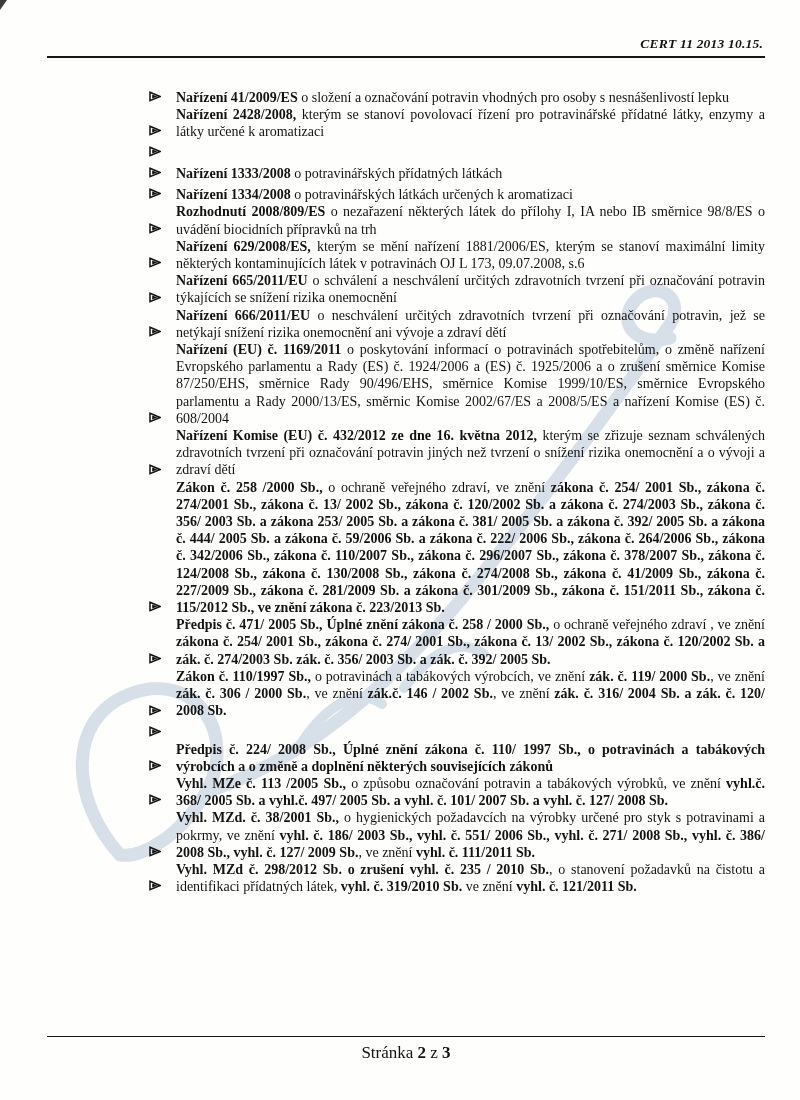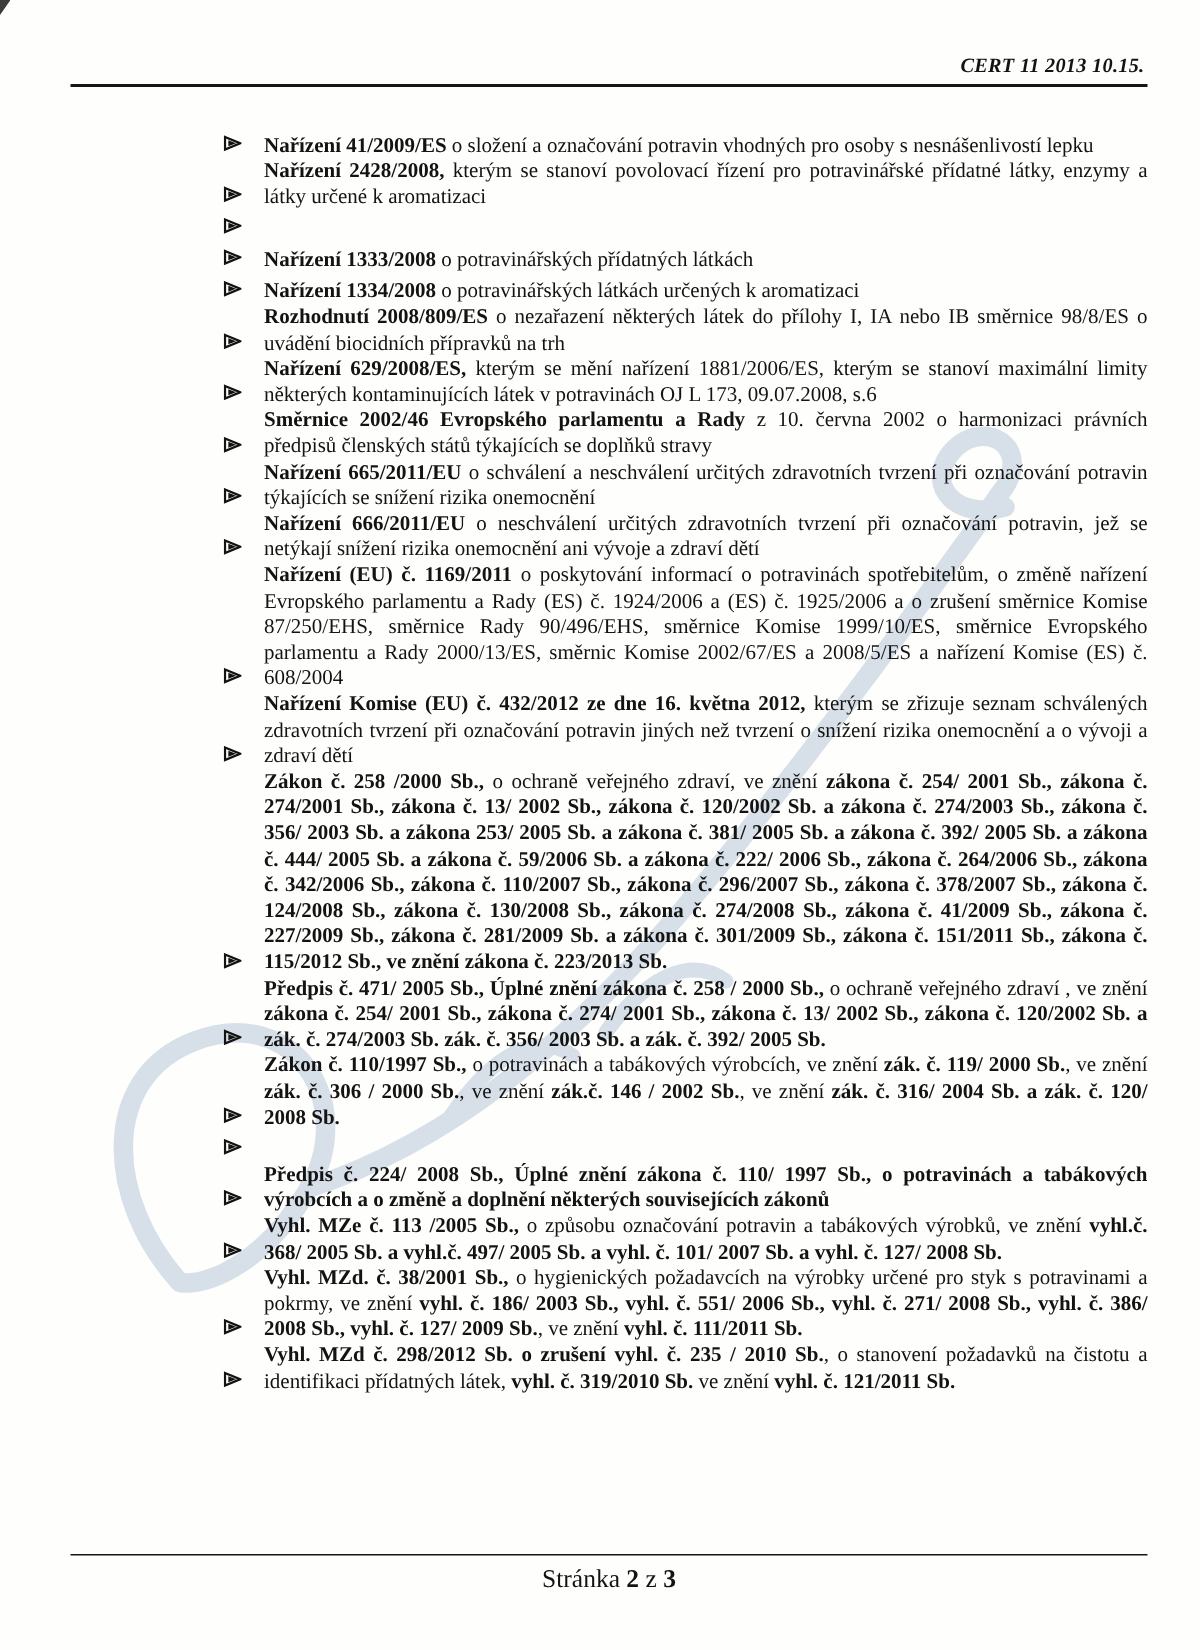--- a/index.html
+++ b/index.html
@@ -110,27 +110,20 @@
               <path d="M1 1.3 L11 5.5 L1 9.7 Z" fill="none" stroke="#131313" stroke-width="1.5"></path>
               <path d="M3.2 3.5 L8.4 5.5 L3.2 7.5 Z" fill="#131313"></path>
             </svg></span>
           <div class="text"><span class="b">Nařízení 629/2008/ES,</span><span class="r"> kterým se mění nařízení 1881/2006/ES, kterým se stanoví maximální limity některých kontaminujících látek v potravinách  OJ L 173, 09.07.2008, s.6</span></div>
         </div>
         <div class="item">
           <span class="bullet"><svg width="12" height="11" viewBox="0 0 12 11">
               <path d="M1 1.3 L11 5.5 L1 9.7 Z" fill="none" stroke="#131313" stroke-width="1.5"></path>
               <path d="M3.2 3.5 L8.4 5.5 L3.2 7.5 Z" fill="#131313"></path>
             </svg></span>
-          <div class="text"><span class="b">Směrnice 2002/46 Evropského parlamentu a Rady</span><span class="r"> z 10. června 2002 o harmonizaci právních předpisů členských států týkajících se doplňků stravy</span></div>
-        </div>
-        <div class="item">
-          <span class="bullet"><svg width="12" height="11" viewBox="0 0 12 11">
-              <path d="M1 1.3 L11 5.5 L1 9.7 Z" fill="none" stroke="#131313" stroke-width="1.5"></path>
-              <path d="M3.2 3.5 L8.4 5.5 L3.2 7.5 Z" fill="#131313"></path>
-            </svg></span>
           <div class="text"><span class="b">Nařízení 665/2011/EU</span><span class="r"> o schválení a neschválení určitých zdravotních tvrzení při označování potravin týkajících se snížení rizika onemocnění</span></div>
         </div>
         <div class="item">
           <span class="bullet"><svg width="12" height="11" viewBox="0 0 12 11">
               <path d="M1 1.3 L11 5.5 L1 9.7 Z" fill="none" stroke="#131313" stroke-width="1.5"></path>
               <path d="M3.2 3.5 L8.4 5.5 L3.2 7.5 Z" fill="#131313"></path>
             </svg></span>
           <div class="text"><span class="b">Nařízení 666/2011/EU</span><span class="r"> o neschválení určitých zdravotních tvrzení při označování potravin, jež se netýkají snížení rizika onemocnění ani vývoje a zdraví dětí</span></div>
         </div>
         <div class="item gap">

